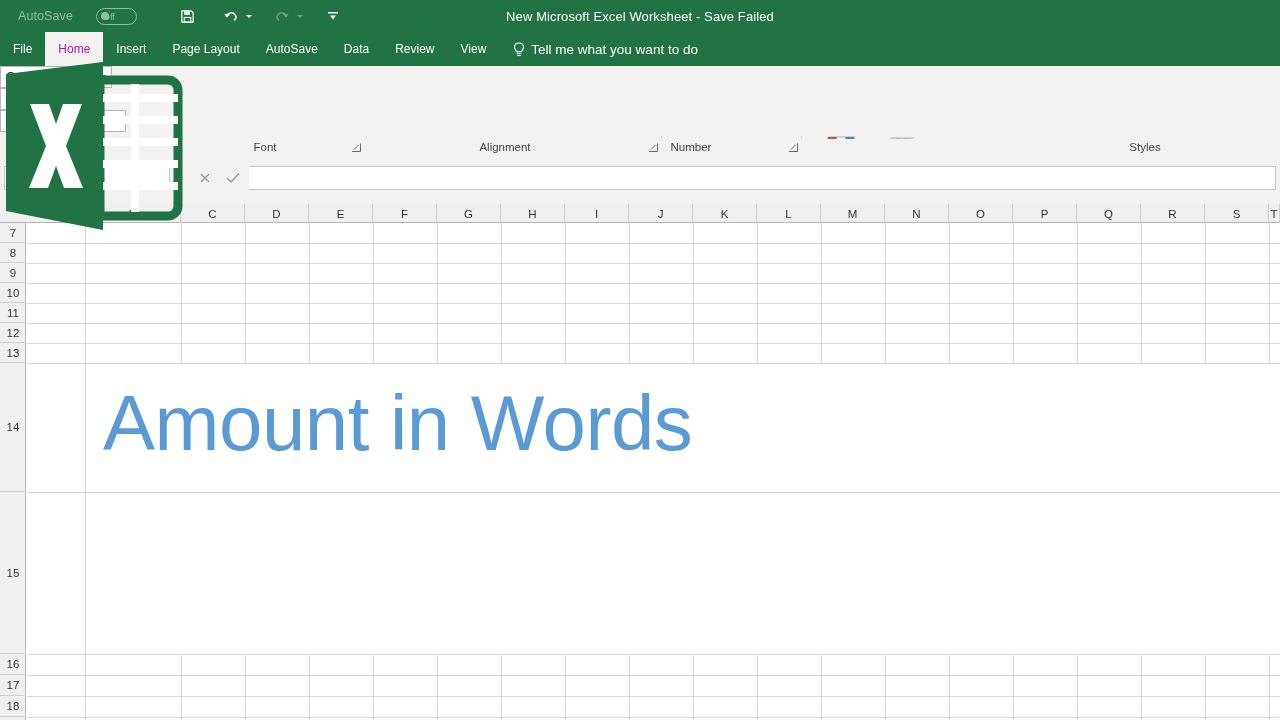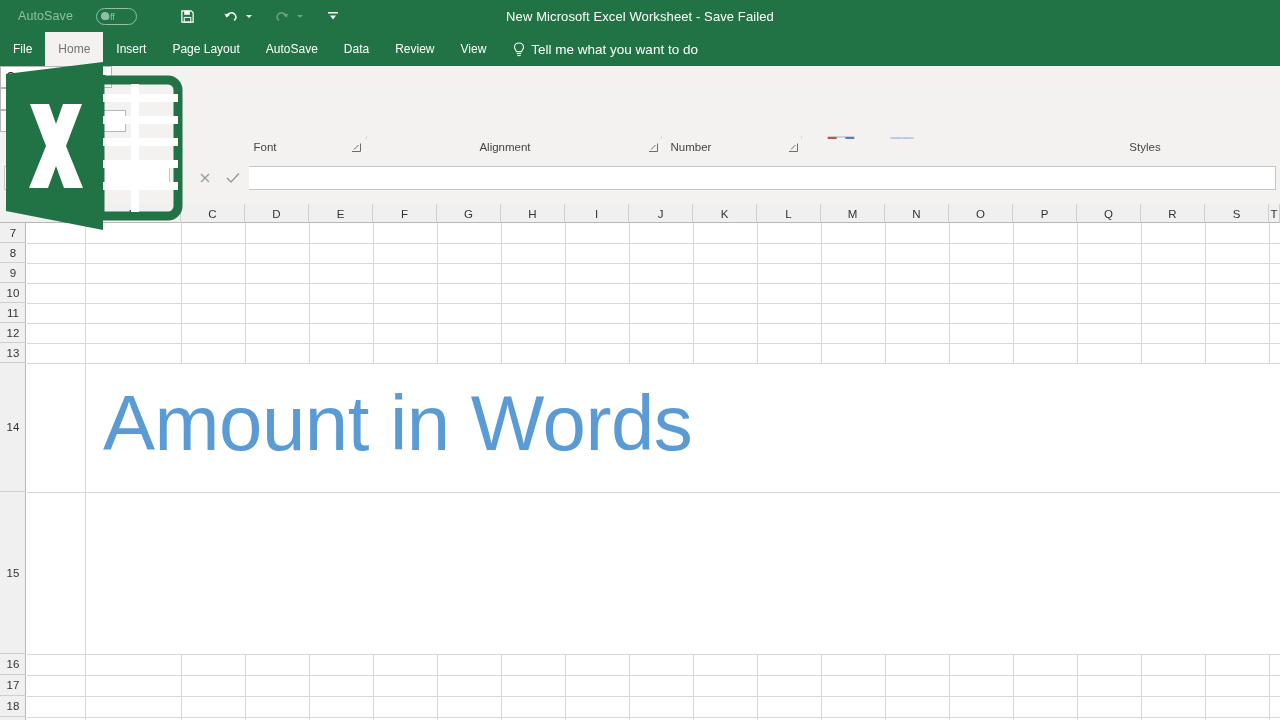--- a/index.html
+++ b/index.html
@@ -51,21 +51,21 @@
 
   
   .tabstrip {
     position: absolute; top: 32px; left: 0; width: 1280px; height: 34px;
     background: #217346; display: flex; align-items: flex-end;
   }
   .tab {
     height: 34px; padding: 0 13px; display: flex; align-items: center;
     font-size: 12px; color: #ffffff; white-space: nowrap;
   }
-  .tab.active { background: #f3f2f1; color: #737373; }
+  .tab.active { background: #f3f2f1; color: #a21caf; }
   .tellme {
     display: flex; align-items: center; gap: 6px; height: 34px;
     padding: 0 10px 0 14px; font-size: 13.5px; color: #ffffff; white-space: nowrap;
   }
   .bulb { width: 12px; height: 15px; display: block; }
 
   
   .ribbon {
     position: absolute; top: 66px; left: 0; width: 1280px; height: 92px;
     background: #f3f2f1; border-bottom: 1px solid #d4d4d4;

